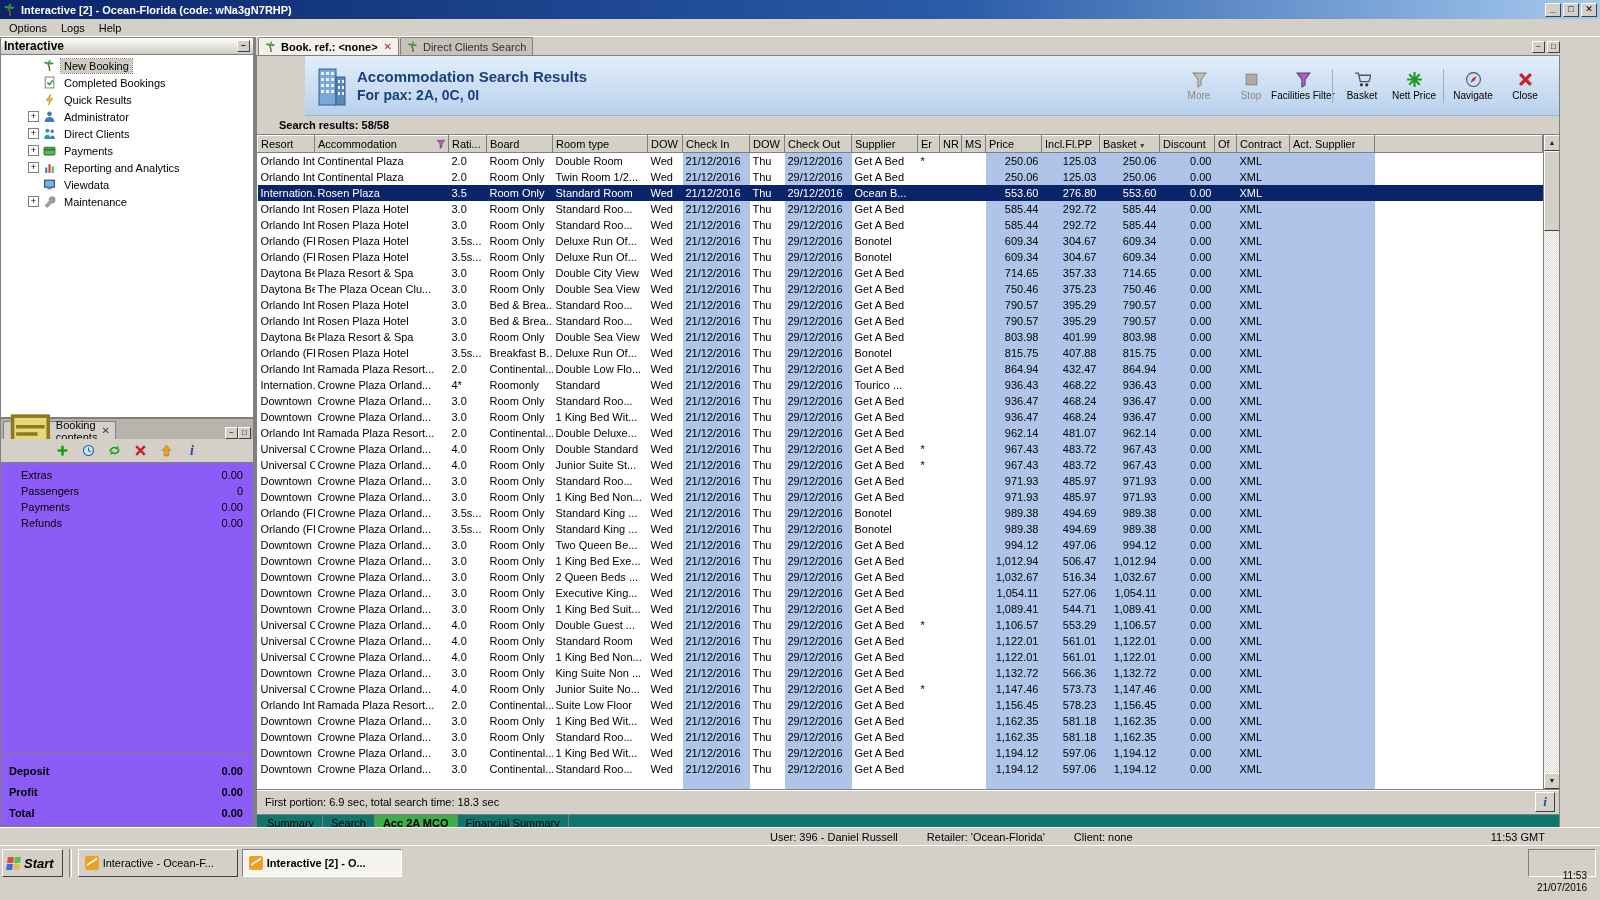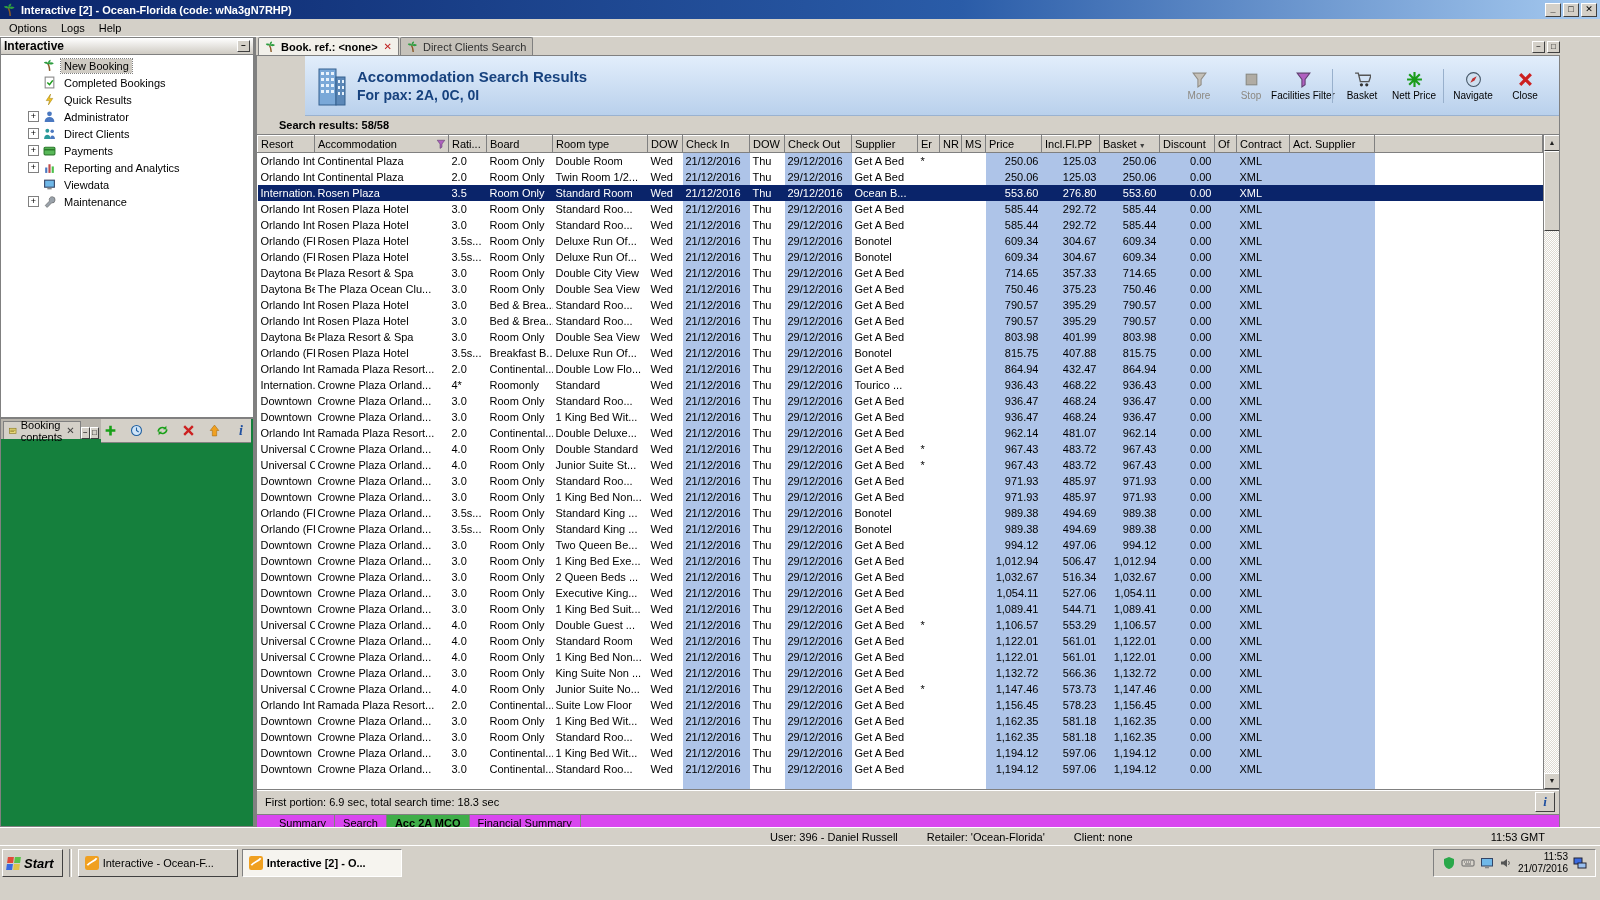--- a/index.html
+++ b/index.html
@@ -2,21 +2,21 @@
 <html><head>
 <meta charset="utf-8">
 <style>
   * { margin:0; padding:0; box-sizing:border-box; }
   html,body { width:1600px; height:900px; overflow:hidden; }
   body {
     font-family:"Liberation Sans","DejaVu Sans",sans-serif;
     font-size:11px; color:#000; background:#d4d0c8;
   }
   .raised { border:1px solid; border-color:#ffffff #404040 #404040 #ffffff; background:#d4d0c8; }
-  .sunken { border:1px solid; border-color:#808080 #ffffff #ffffff #808080; }
+  .sunken { border:1px solid; border-color:#808080 #ffffff #ffffff #808080;flex-direction:column; }
 
   
   .titlebar { height:19px; background:linear-gradient(90deg,#0a246a,#2a5ca8 60%,#a6caf0); display:flex; align-items:center; padding:0 3px; color:#fff; }
   .titlebar .app-ico { width:14px; height:14px; margin-right:4px; }
   .titlebar .title { flex:1; font-weight:bold; font-size:11px; white-space:nowrap; }
   .win-btn { width:16px; height:14px; margin-left:2px; font-size:9px; line-height:11px; text-align:center; color:#000; font-weight:bold; cursor:default; }
 
   
   .menubar { height:18px; display:flex; align-items:center; padding-left:2px; border-bottom:1px solid #ffffff; }
   .menu-item { padding:1px 7px; }
@@ -33,21 +33,21 @@
   .tree-area { height:363px; background:#ffffff; border:1px solid #808080; border-top:none; overflow:hidden; padding-top:2px; }
   .tree-item { display:flex; align-items:center; height:17px; padding-left:4px; white-space:nowrap;margin-left:23px; }
   .tree-item.selected .tree-label { background:#cfcbc3; outline:1px dotted #808080; }
   .expander { width:11px; height:11px; min-width:11px; border:1px solid #808080; background:#fff; font-size:9px; line-height:9px; text-align:center; margin-right:4px; }
   .expander.hidden { visibility:hidden; }
   .tree-icon { width:14px; height:13px; margin-right:4px; display:inline-flex; }
   .tree-icon svg { width:13px; height:13px; }
   .tree-label { padding:1px 3px; }
 
   
-  .bc-panel { flex:1; display:flex; flex-direction:row; border:1px solid #808080; background:#15803d; }
+  .bc-panel { flex:1; display:flex; flex-direction:column; border:1px solid #808080; background:#8b5cf6; }
   .bc-tabs { height:20px; background:#b8b4ac; display:flex; align-items:flex-end; padding:2px 2px 0 2px; }
   .bc-tab { background:#d4d0c8; border:1px solid #808080; border-bottom:none; height:18px; display:flex; align-items:center; padding:0 5px; gap:4px; font-size:11px; }
   .bc-tab .closex { color:#404040; font-weight:bold; font-size:10px; }
   .bc-tabs .sp { flex:1; }
   .bc-toolbar { height:24px; background:#d4d0c8; border-bottom:1px solid #808080; display:flex; align-items:center; justify-content:center; gap:6px; }
   .bc-tool { width:20px; height:20px; display:flex; align-items:center; justify-content:center; }
   .bc-tool svg { width:13px; height:13px; }
   .bc-list { padding-top:6px; }
   .bc-row { display:flex; height:16px; padding:0 10px 0 20px; }
   .bc-row .lbl { flex:1; }
@@ -99,21 +99,21 @@
   
   .vscroll { width:16px; background:repeating-conic-gradient(#ffffff 0 25%, #dedad2 0 50%) 0 0/2px 2px; display:flex; flex-direction:column; border-left:1px solid #808080; }
   .sb-btn { width:16px; height:16px; font-size:7px; line-height:14px; text-align:center; color:#202020; }
   .sb-thumb { width:16px; height:80px; margin-top:0; }
   .sb-track { flex:1; }
 
   
   .infostrip { height:24px; display:flex; align-items:center; padding:0 4px 0 8px; background:#d4d0c8; border-top:1px solid #fff; }
   .infostrip .sp { flex:1; }
   .ibtn { width:20px; height:20px; display:flex; align-items:center; justify-content:center; font-size:13px; }
-  .btabs { height:17px; display:flex; align-items:stretch; background:#d946ef; border-top:1px solid #808080; padding-left:14px; }
+  .btabs { height:17px; display:flex; align-items:stretch; background:#0f766e; border-top:1px solid #808080; padding-left:2px; }
   .btab { display:flex; align-items:center; padding:0 8px; border-right:1px solid #808080; }
   .btab.active { background:#3fae49; font-weight:bold; }
 
   
   .statusbar { height:18px; background:#d4d0c8; border-top:1px solid #ffffff; position:relative; }
   .status-info { position:absolute; left:770px; top:3px; white-space:nowrap; }
   .status-info span { margin-right:26px; }
   .status-time { position:absolute; right:55px; top:3px; }
 
   

